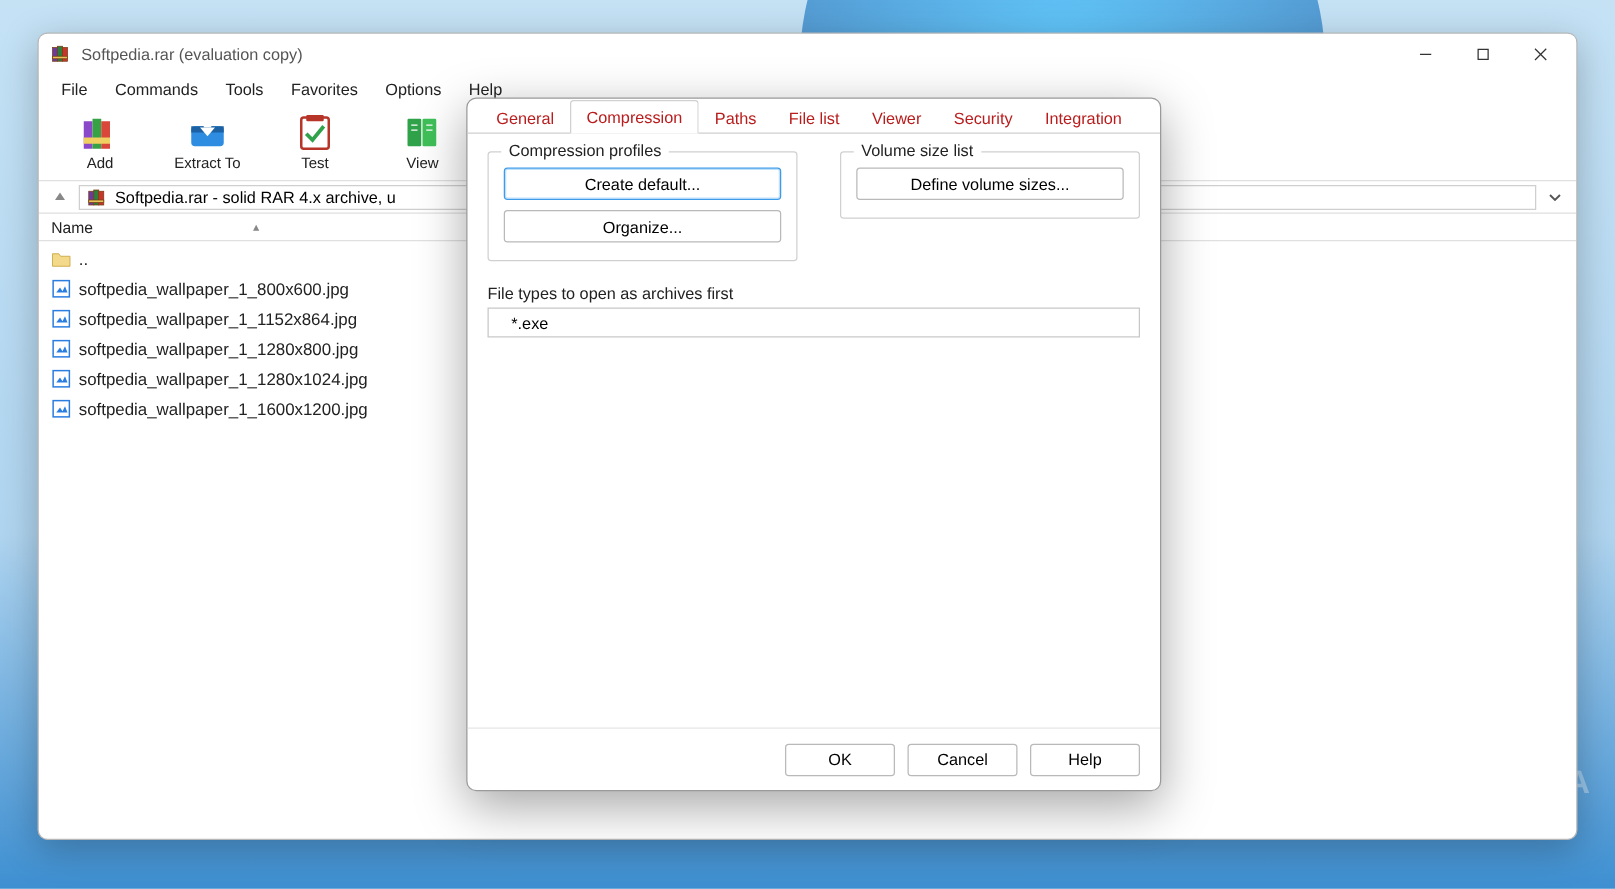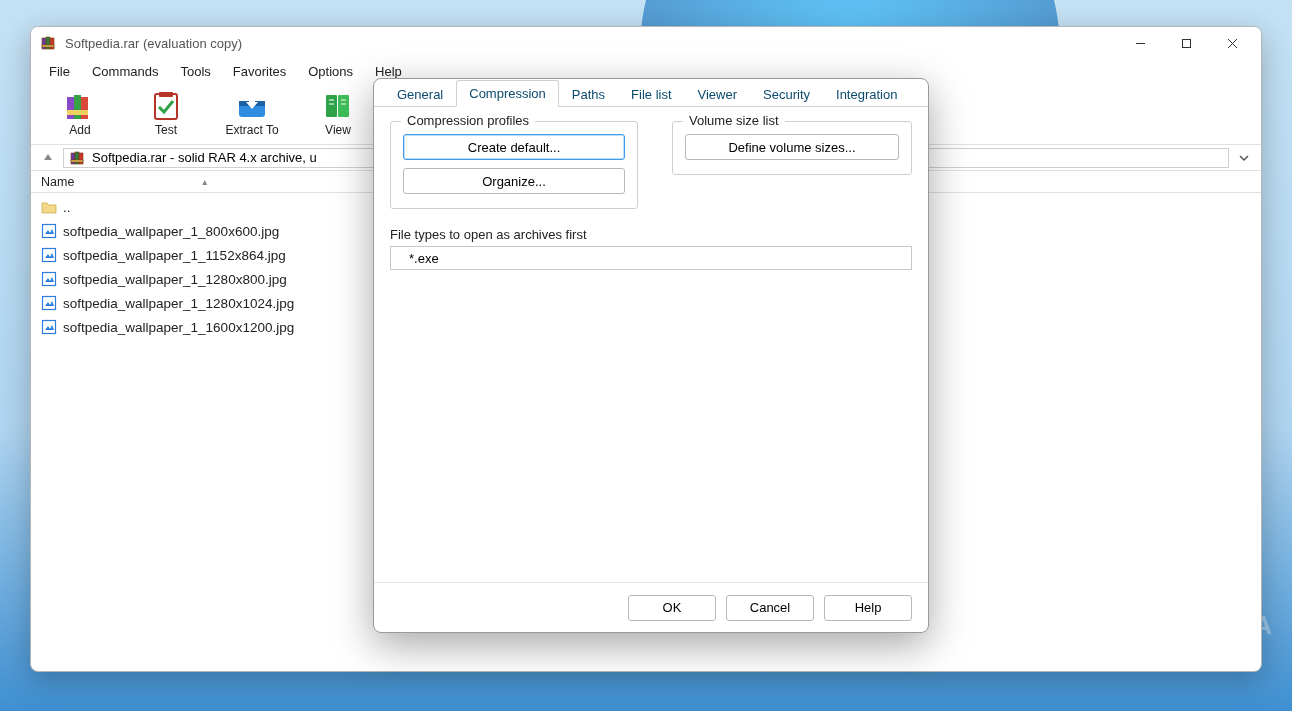--- a/index.html
+++ b/index.html
@@ -122,21 +122,21 @@
   .dlg-titlebar .dlg-help, .dlg-titlebar .dlg-close {
     width: 36px; height: 30px; display:flex; align-items:center; justify-content:center;
     cursor:pointer; font-size:14px;
   }
   .dlg-tabs {
     height: 28px; display:flex; align-items:flex-end;
     padding: 0 10px; border-bottom:1px solid #d0d0d0;
     font-size: 13px;
   }
   .dlg-tab {
-    padding: 5px 12px; cursor: pointer; color:#0c4a6e;
+    padding: 5px 12px; cursor: pointer; color:#b91c1c;
     border: 1px solid transparent; border-bottom: none;
     position: relative; bottom:-1px;margin-top:28px;
   }
   .dlg-tab.active {
     background:#fff; border:1px solid #d0d0d0; border-bottom:1px solid #fff;
     border-radius: 3px 3px 0 0;
   }
   .dlg-body { flex:1; padding: 14px 16px; font-size:13px; color:#222; }
   .groupbox {
     border:1px solid #d0d0d0; border-radius:3px; padding: 12px 12px 14px; position:relative;
@@ -216,34 +216,34 @@
       <svg class="tool-icon" viewBox="0 0 34 30">
         <rect x="4" y="6" width="7" height="22" fill="#8a49c8"></rect>
           <rect x="11" y="4" width="7" height="24" fill="#36a246"></rect>
           <rect x="18" y="6" width="7" height="22" fill="#d9463a"></rect>
           <rect x="4" y="19" width="21" height="5" fill="#f0d060"></rect>
       </svg>
       <span>Add</span>
     </div>
     <div class="tool-btn">
       <svg class="tool-icon" viewBox="0 0 34 30">
-        <rect x="6" y="3" width="22" height="25" rx="2" fill="#fff" stroke="#b73429" stroke-width="2"></rect>
-          <rect x="10" y="1" width="14" height="5" rx="1" fill="#b73429"></rect>
-          <polyline points="10,16 15,21 24,10" fill="none" stroke="#2fa24a" stroke-width="3"></polyline>
-      </svg>
-      <span>Test</span>
-    </div>
-    <div class="tool-btn">
-      <svg class="tool-icon" viewBox="0 0 34 30">
         <rect x="4" y="10" width="26" height="16" rx="3" fill="#2e8de0"></rect>
           <rect x="4" y="10" width="26" height="5" fill="#1b61a3"></rect>
           <rect x="14" y="3" width="6" height="8" fill="#fff"></rect>
           <polygon points="11,11 23,11 17,18" fill="#fff"></polygon>
       </svg>
       <span>Extract To</span>
+    </div>
+    <div class="tool-btn">
+      <svg class="tool-icon" viewBox="0 0 34 30">
+        <rect x="6" y="3" width="22" height="25" rx="2" fill="#fff" stroke="#b73429" stroke-width="2"></rect>
+          <rect x="10" y="1" width="14" height="5" rx="1" fill="#b73429"></rect>
+          <polyline points="10,16 15,21 24,10" fill="none" stroke="#2fa24a" stroke-width="3"></polyline>
+      </svg>
+      <span>Test</span>
     </div>
     <div class="tool-btn">
       <svg class="tool-icon" viewBox="0 0 34 30">
         <rect x="5" y="4" width="11" height="22" rx="1" fill="#2fa24a"></rect>
           <rect x="17" y="4" width="11" height="22" rx="1" fill="#3fbf58"></rect>
           <line x1="8" y1="9" x2="13" y2="9" stroke="#fff"></line>
           <line x1="8" y1="13" x2="13" y2="13" stroke="#fff"></line>
           <line x1="20" y1="9" x2="25" y2="9" stroke="#fff"></line>
           <line x1="20" y1="13" x2="25" y2="13" stroke="#fff"></line>
       </svg>

